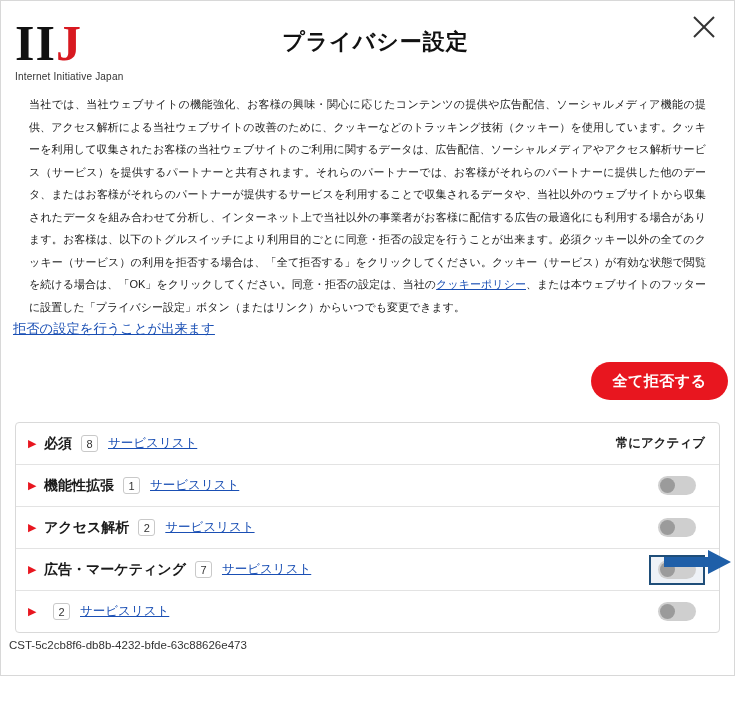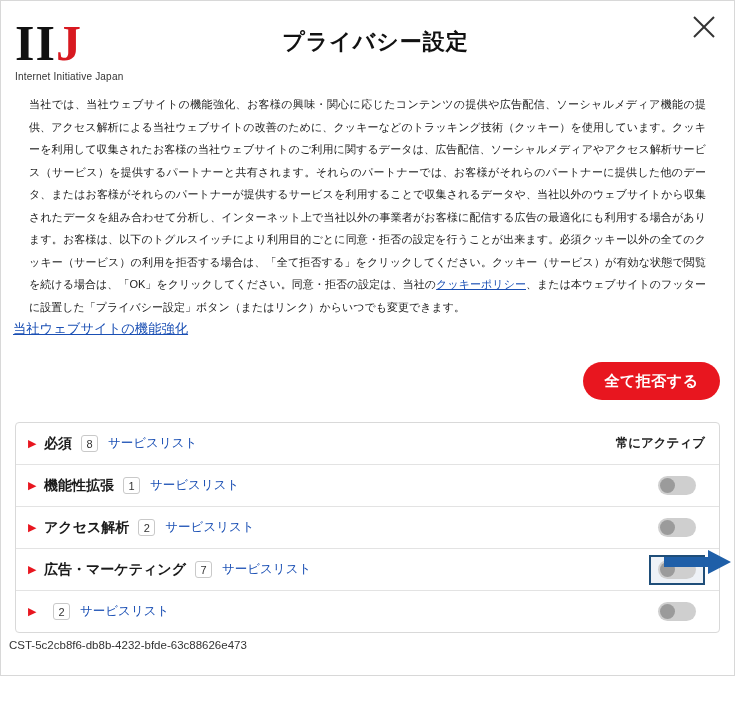--- a/index.html
+++ b/index.html
@@ -96,21 +96,21 @@
     font-size: 13.3px;
     color: #1a4fb4;
     text-decoration: underline;
     cursor: pointer;
   }
 
   
   .actions {
     display: flex;
     justify-content: flex-end;
-    padding: 0 14px;
+    padding: 0 6px;
     margin-top: 24px;
   }
   .btn-red {
     background: #e8161f;
     color: #ffffff;
     border: none;
     border-radius: 22px;
     font-size: 15px;
     font-weight: bold;
     font-family: "Liberation Sans", sans-serif;
@@ -163,20 +163,21 @@
     border-radius: 3px;
     font-size: 11px;
     color: #333333;
     background: #ffffff;
     box-sizing: border-box;
   }
   .svc-link {
     margin-left: 10px;
     font-size: 12.5px;
     color: #1a4fb4;
+    text-decoration: underline;
     cursor: pointer;
     text-align: center;
   }
   .always-active {
     margin-left: auto;
     font-size: 12.5px;
     font-weight: bold;
     color: #222222;
   }
   .toggle-cell {
@@ -243,21 +244,21 @@
         <line x1="4" y1="4" x2="24" y2="24" stroke="#333333" stroke-width="2"></line>
         <line x1="24" y1="4" x2="4" y2="24" stroke="#333333" stroke-width="2"></line>
       </svg>
     </div>
   </div>
 
   <div class="body-text">
     <p><span>当社では、当社ウェブサイトの機能強化、お客様の興味・関心に応じたコンテンツの提供や広告配信、ソーシャルメディア機能の提供、アクセス解析による当社ウェブサイトの改善のために、クッキーなどのトラッキング技術（クッキー）を使用しています。クッキーを利用して収集されたお客様の当社ウェブサイトのご利用に関するデータは、広告配信、ソーシャルメディアやアクセス解析サービス（サービス）を提供するパートナーと共有されます。それらのパートナーでは、お客様がそれらのパートナーに提供した他のデータ、またはお客様がそれらのパートナーが提供するサービスを利用することで収集されるデータや、当社以外のウェブサイトから収集されたデータを組み合わせて分析し、インターネット上で当社以外の事業者がお客様に配信する広告の最適化にも利用する場合があります。お客様は、以下のトグルスイッチにより利用目的ごとに同意・拒否の設定を行うことが出来ます。必須クッキー以外の全てのクッキー（サービス）の利用を拒否する場合は、「全て拒否する」をクリックしてください。クッキー（サービス）が有効な状態で閲覧を続ける場合は、「OK」をクリックしてください。同意・拒否の設定は、当社の</span><span class="inline-link">クッキーポリシー</span><span>、または本ウェブサイトのフッターに設置した「プライバシー設定」ボタン（またはリンク）からいつでも変更できます。</span></p>
   </div>
   <div class="ext-link-wrap">
-    <span class="ext-link">当社ウェブサイトの機能強化</span>
+    <span class="ext-link">拒否の設定を行うことが出来ます</span>
   </div>
 
   <div class="actions">
     <button class="btn-red">全て拒否する</button>
   </div>
 
   <div class="panel">
 
     <div class="cat-row">
       <span class="arrow">▶</span>

